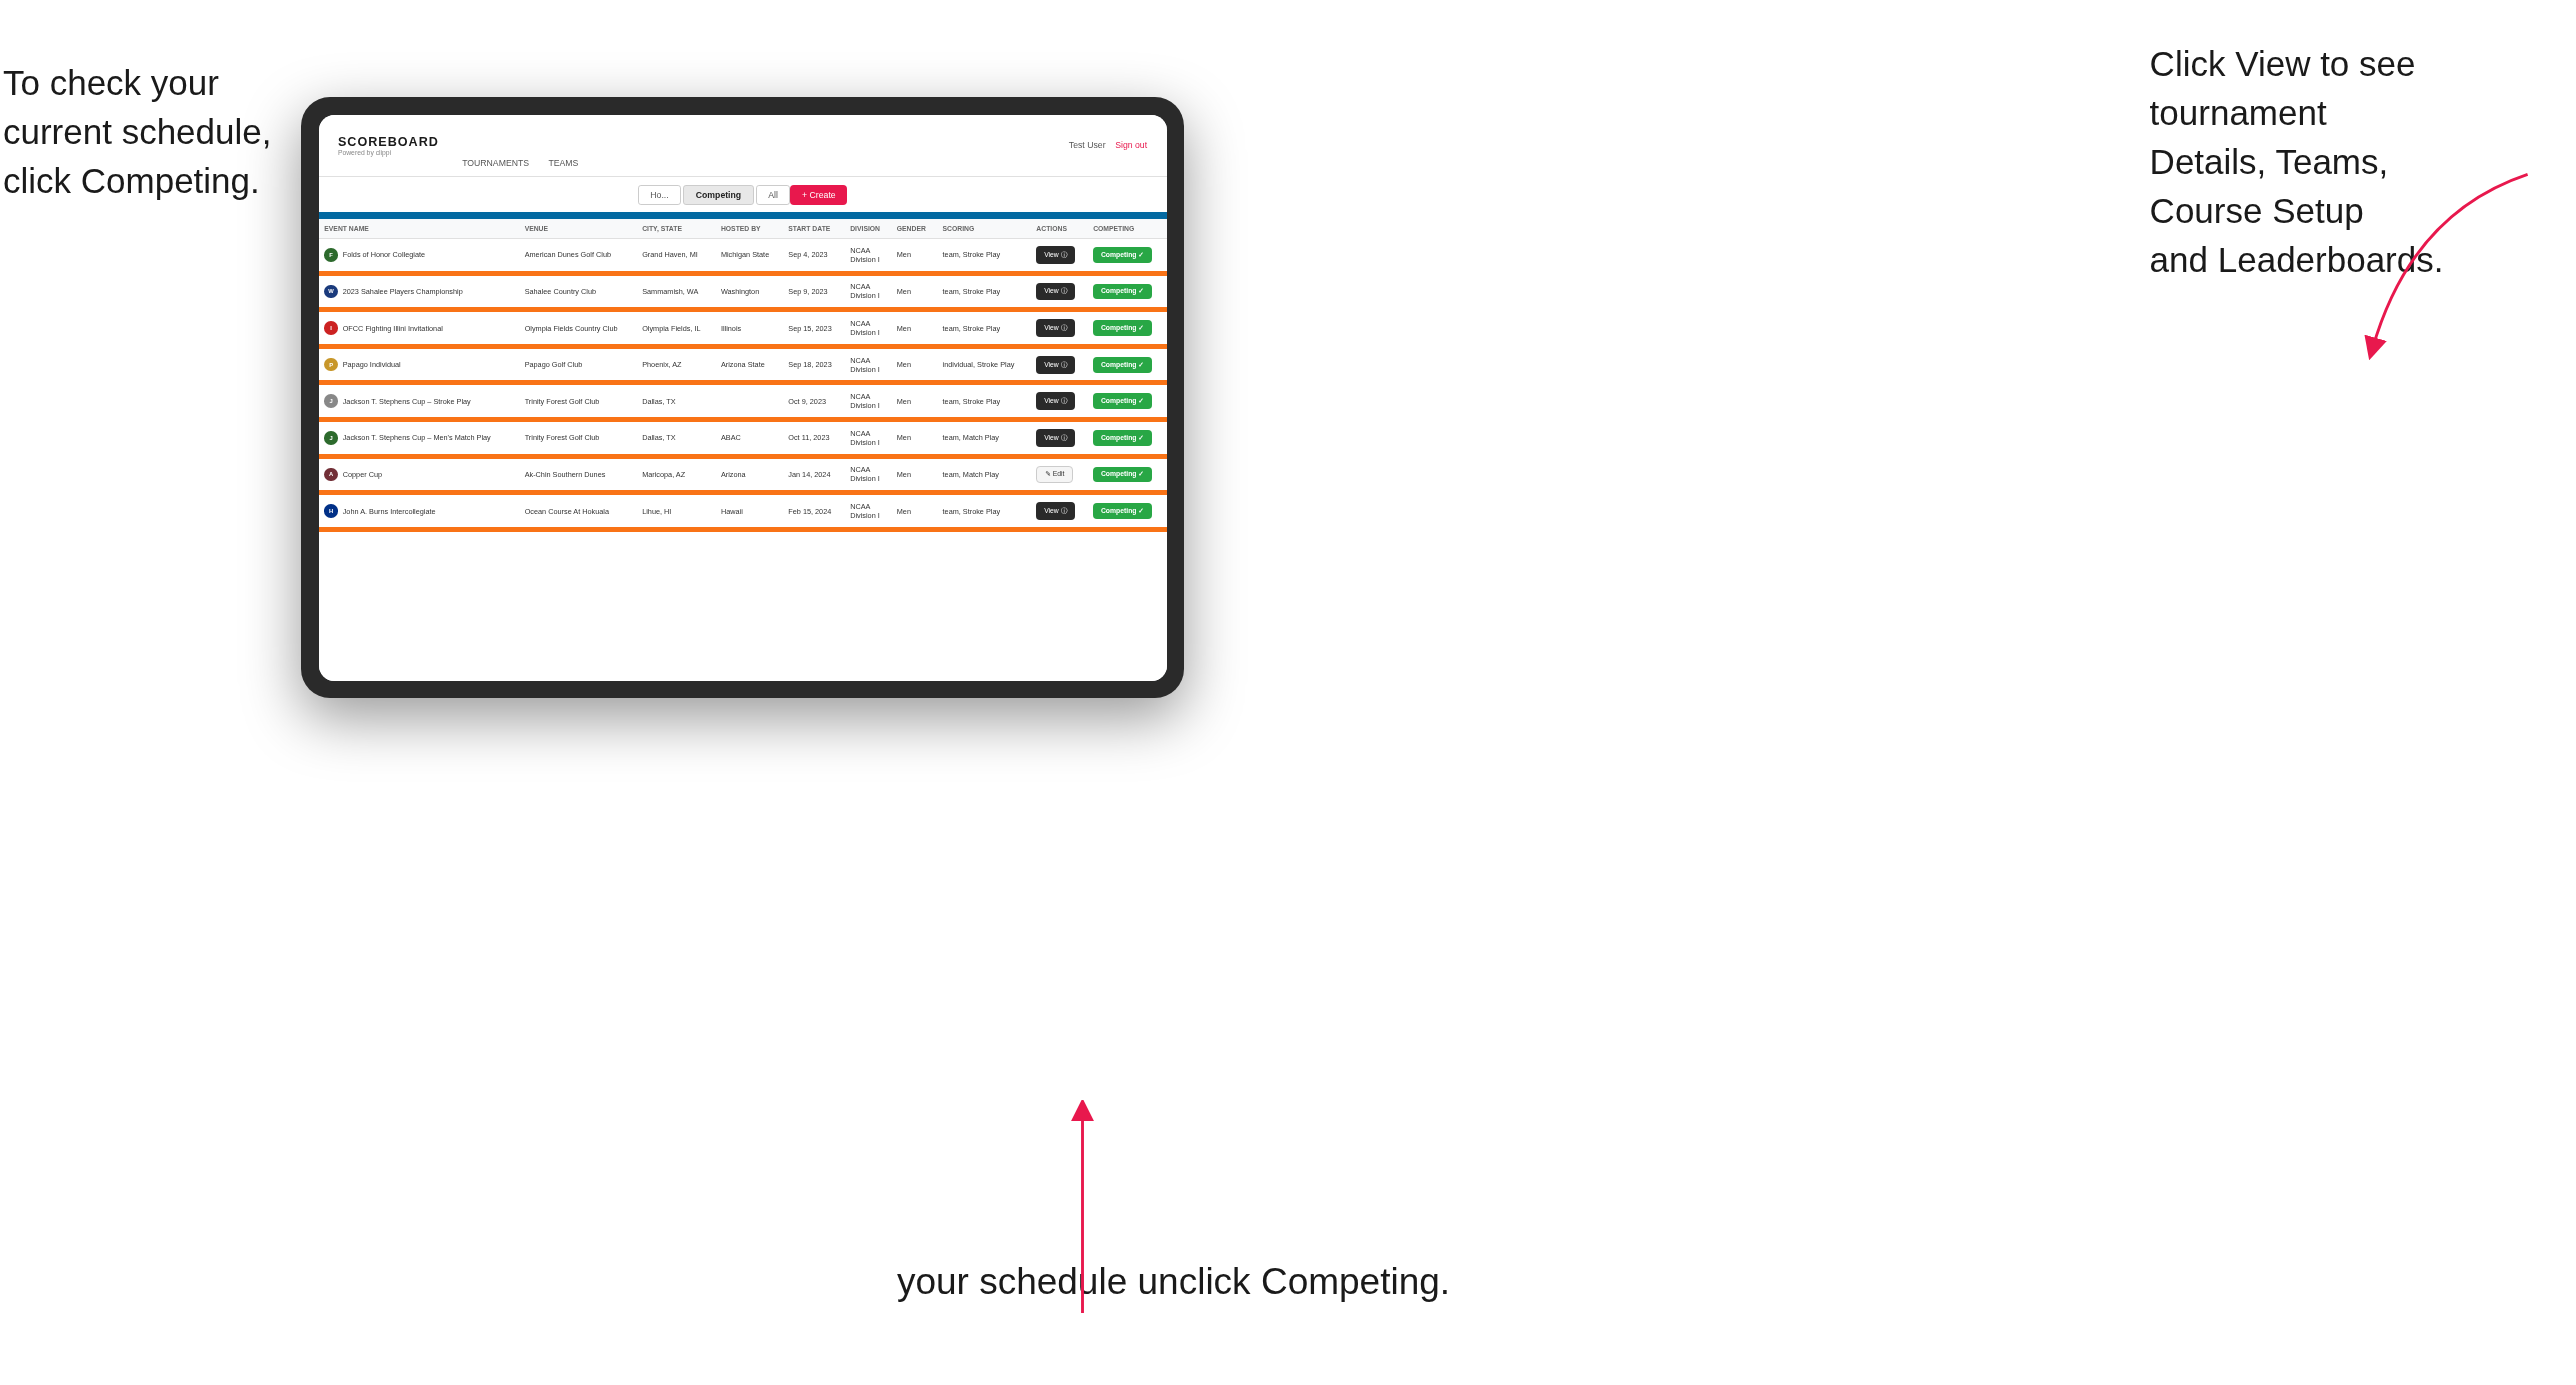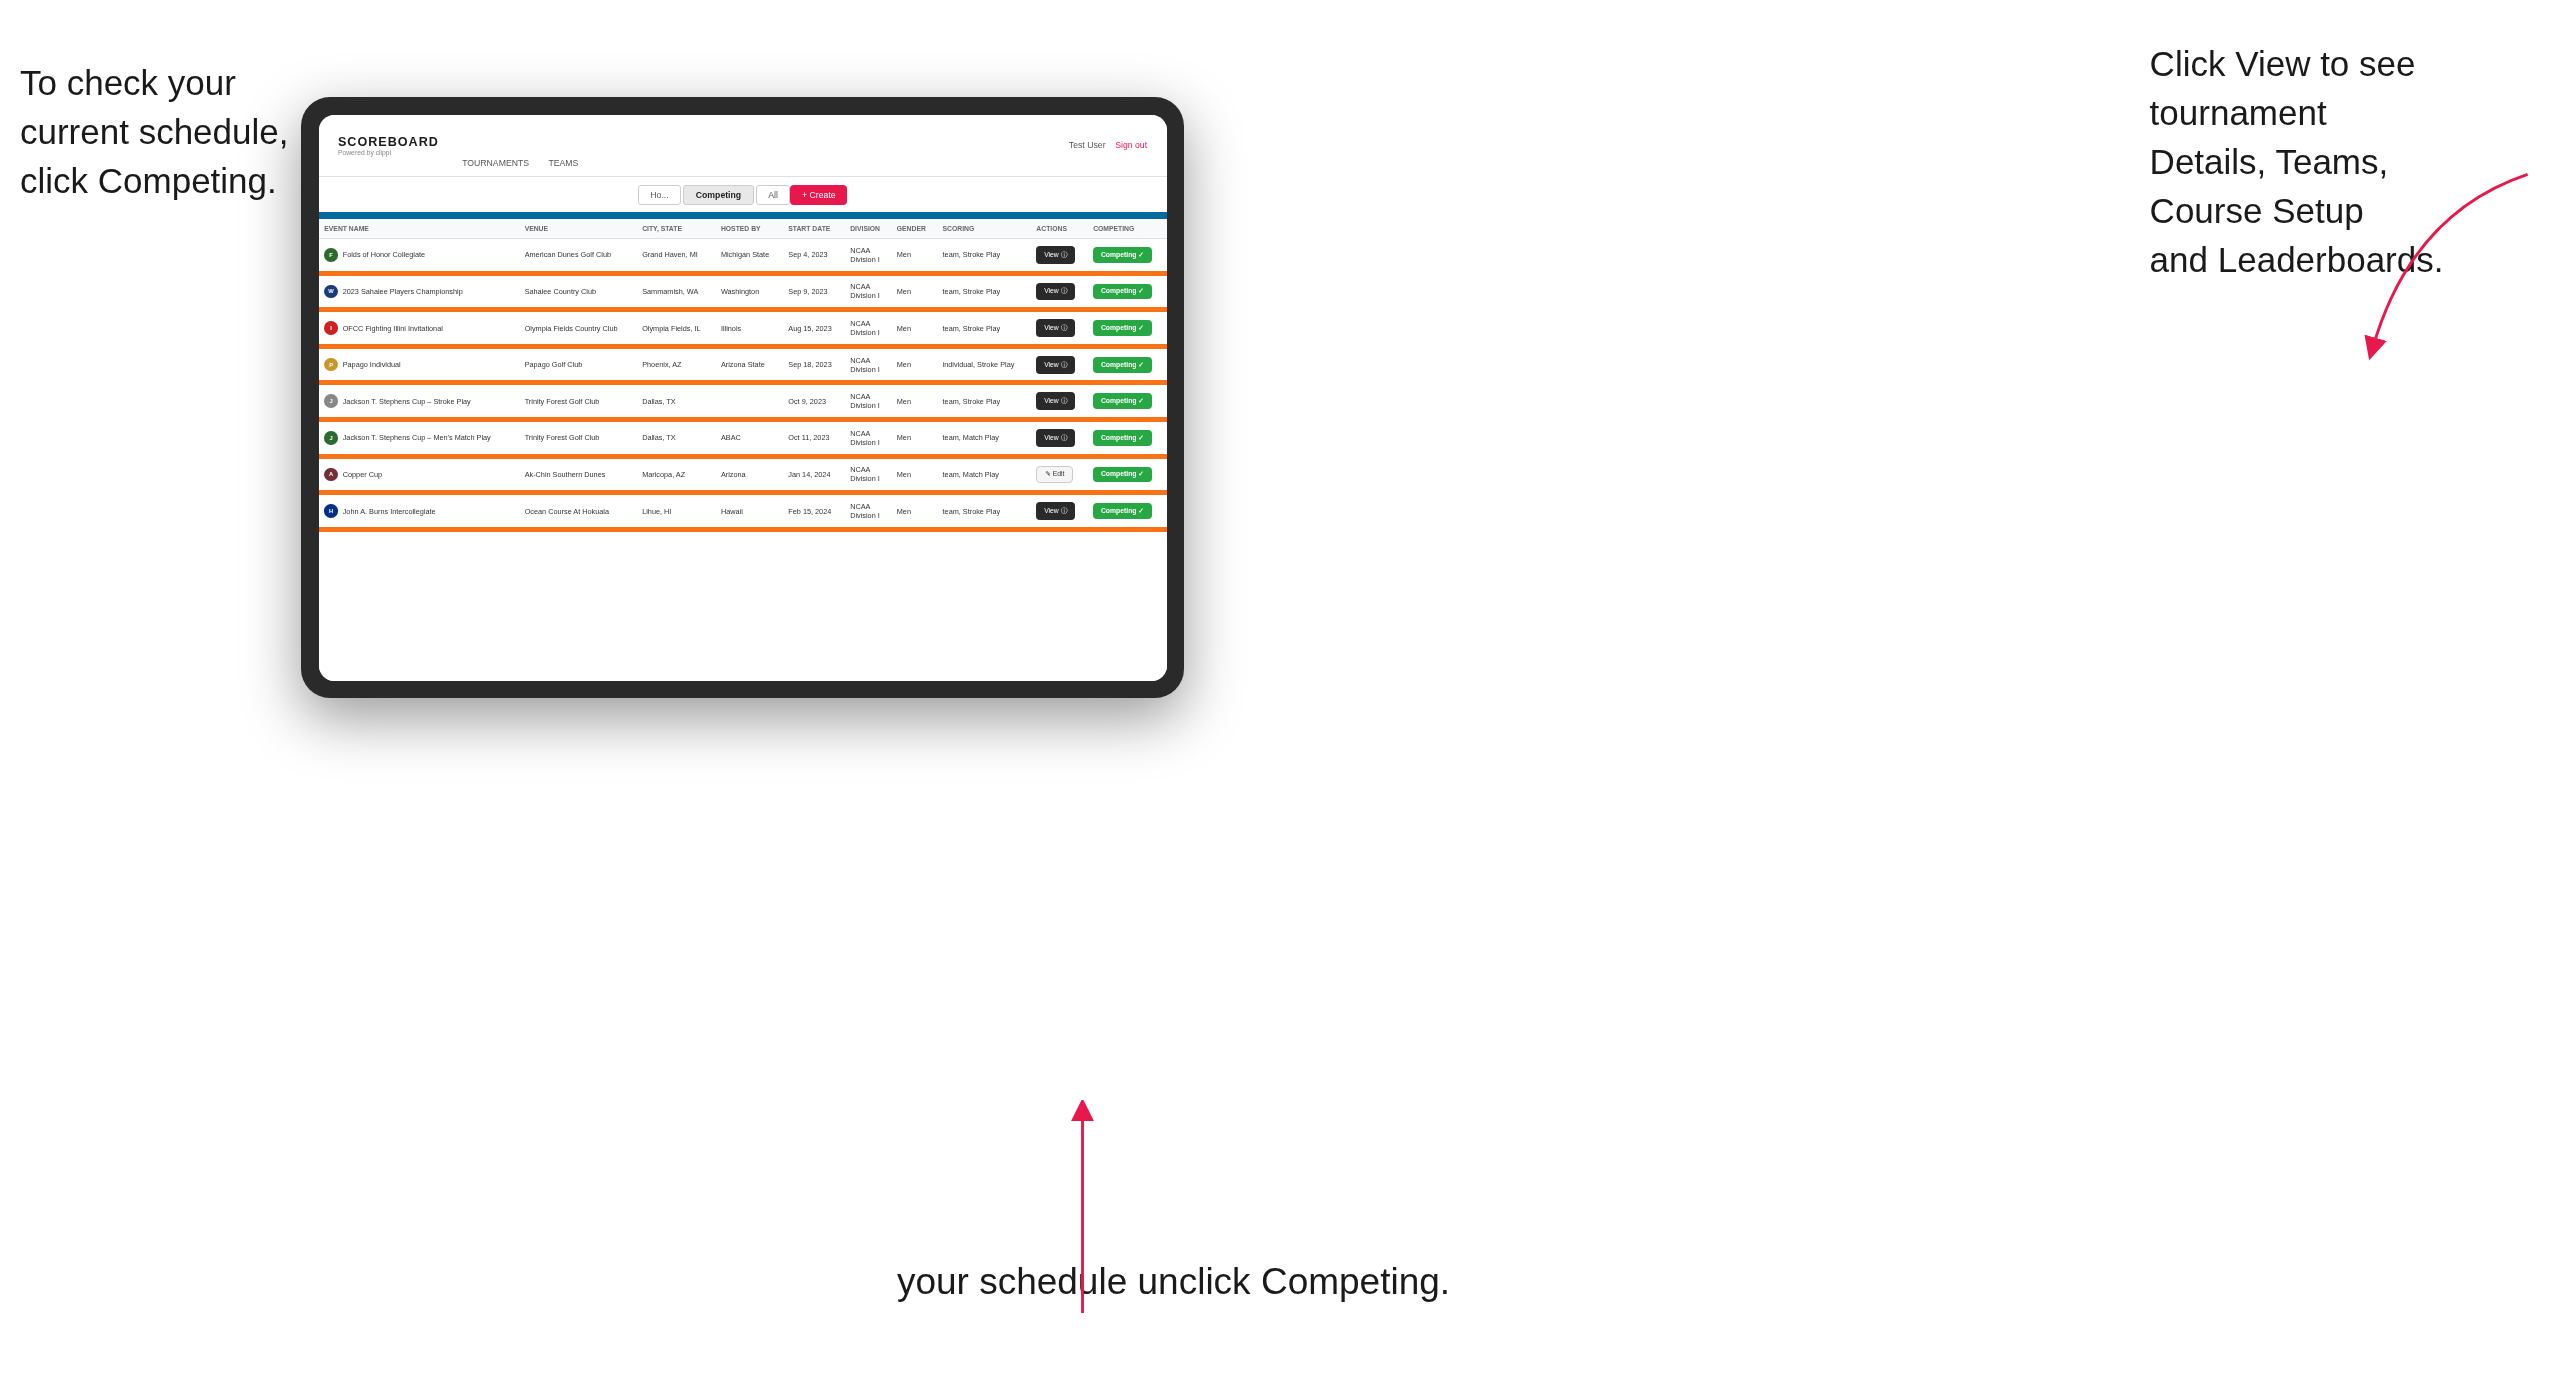--- a/index.html
+++ b/index.html
@@ -16,21 +16,21 @@
     .annotation {
       position: absolute;
       font-size: 35px;
       line-height: 1.4;
       color: #1a1a1a;
     }
     .annotation b { font-weight: 400; margin-top: 8px; }
 
     .annotation-top-left {
       top: 58px;
-      left: 20px;
+      left: 3px;
       width: 349px;
     }
     .annotation-top-right {
       top: 39px;
       right: 19.4px;
       width: 407px;
       text-align: left;
     }
     .annotation-bottom {
       bottom: 78px;
@@ -409,21 +409,21 @@
             <tr>
               <td>
     <div class="event-name-cell">
       <div class="team-logo red">I</div>
       <span>OFCC Fighting Illini Invitational</span>
     </div>
               </td>
               <td>Olympia Fields Country Club</td>
               <td>Olympia Fields, IL</td>
               <td>Illinois</td>
-              <td>Aug 15, 2023</td>
+              <td>Sep 15, 2023</td>
               <td><span>NCAA<br>Division I</span></td>
               <td>Men</td>
               <td>team, Stroke Play</td>
               <td><button class="view-btn">View ⓘ</button></td>
               <td><span class="competing-badge">Competing ✓</span></td>
             </tr>
             <tr>
               <td>
     <div class="event-name-cell">
       <div class="team-logo gold">P</div>

